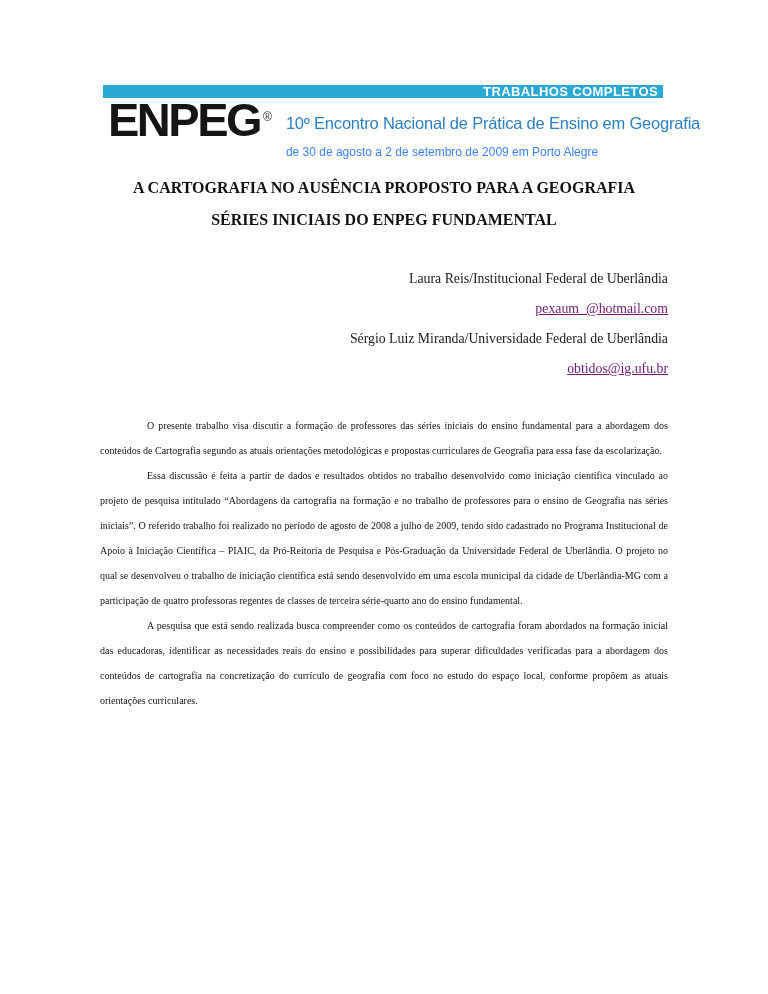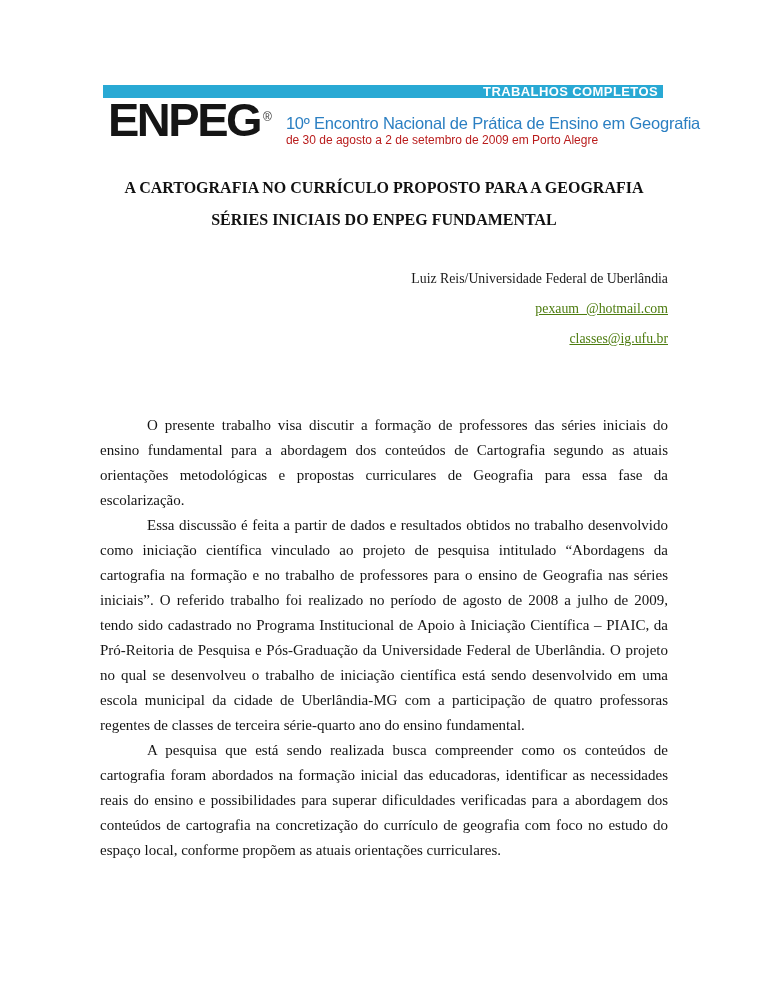--- a/index.html
+++ b/index.html
@@ -70,22 +70,23 @@
   .event-title {
     font-size: 16.5px;
     line-height: 20px;
     color: #2b7fc2;
     letter-spacing: -0.2px;
     white-space: nowrap;
   }
   .event-date {
     font-size: 12px;
     line-height: 15px;
-    color: #b91c1c;
+    color: #3b82f6;
     white-space: nowrap;
+    margin-top: 12px;
   }
 
   
   .title {
     position: absolute;
     left: 100px; top: 172px;
     width: 568px;
     text-align: center;
     font-weight: bold;
     font-size: 16px;
@@ -96,31 +97,31 @@
   
   .authors {
     position: absolute;
     left: 100px; top: 264px;
     width: 568px;
     text-align: right;
     font-size: 13.8px;
     line-height: 30px;
   }
   .authors a.email {
-    color: #4d7c0f;
+    color: #701a75;
     text-decoration: underline;
     cursor: pointer;
   }
 
   
   .bodytext {
     position: absolute;
     left: 100px; top: 413px;
     width: 568px;
-    font-size: 15px;
+    font-size: 10px;
     line-height: 25px;
     text-align: justify;
     color: #141414;
     font-family: Liberation Serif, serif;
   }
   .bodytext p {
     margin: 0;
     text-indent: 47px;
   }
 </style>
@@ -151,28 +152,29 @@
       <span>ENPEG</span><span class="reg">®</span>
     </div>
 
     <div class="event">
       <div class="event-title">10º Encontro Nacional de Prática de Ensino em Geografia</div>
       <div class="event-date">de 30 de agosto a 2 de setembro de 2009 em Porto Alegre</div>
     </div>
   </div>
 
   <div class="title">
-    <div>A CARTOGRAFIA NO CURRÍCULO PROPOSTO PARA A GEOGRAFIA</div>
+    <div>A CARTOGRAFIA NO AUSÊNCIA PROPOSTO PARA A GEOGRAFIA</div>
     <div>SÉRIES INICIAIS DO ENPEG FUNDAMENTAL</div>
   </div>
 
   <div class="authors">
-    <div>Luiz Reis/Universidade Federal de Uberlândia</div>
+    <div>Laura Reis/Institucional Federal de Uberlândia</div>
     <div><a href="#" class="email">pexaum_@hotmail.com</a></div>
-    <div><a href="#" class="email">classes@ig.ufu.br</a></div>
+    <div>Sérgio Luiz Miranda/Universidade Federal de Uberlândia</div>
+    <div><a href="#" class="email">obtidos@ig.ufu.br</a></div>
   </div>
 
   <div class="bodytext">
     <p>O presente trabalho visa discutir a formação de professores das séries iniciais do ensino fundamental para a abordagem dos conteúdos de Cartografia segundo as atuais orientações metodológicas e propostas curriculares de Geografia para essa fase da escolarização.</p>
     <p>Essa discussão é feita a partir de dados e resultados obtidos no trabalho desenvolvido como iniciação científica vinculado ao projeto de pesquisa intitulado “Abordagens da cartografia na formação e no trabalho de professores para o ensino de Geografia nas séries iniciais”. O referido trabalho foi realizado no período de agosto de 2008 a julho de 2009, tendo sido cadastrado no Programa Institucional de Apoio à Iniciação Científica – PIAIC, da Pró-Reitoria de Pesquisa e Pós-Graduação da Universidade Federal de Uberlândia. O projeto no qual se desenvolveu o trabalho de iniciação científica está sendo desenvolvido em uma escola municipal da cidade de Uberlândia-MG com a participação de quatro professoras regentes de classes de terceira série-quarto ano do ensino fundamental.</p>
     <p>A pesquisa que está sendo realizada busca compreender como os conteúdos de cartografia foram abordados na formação inicial das educadoras, identificar as necessidades reais do ensino e possibilidades para superar dificuldades verificadas para a abordagem dos conteúdos de cartografia na concretização do currículo de geografia com foco no estudo do espaço local, conforme propõem as atuais orientações curriculares.</p>
   </div>
 
 </div>
 

